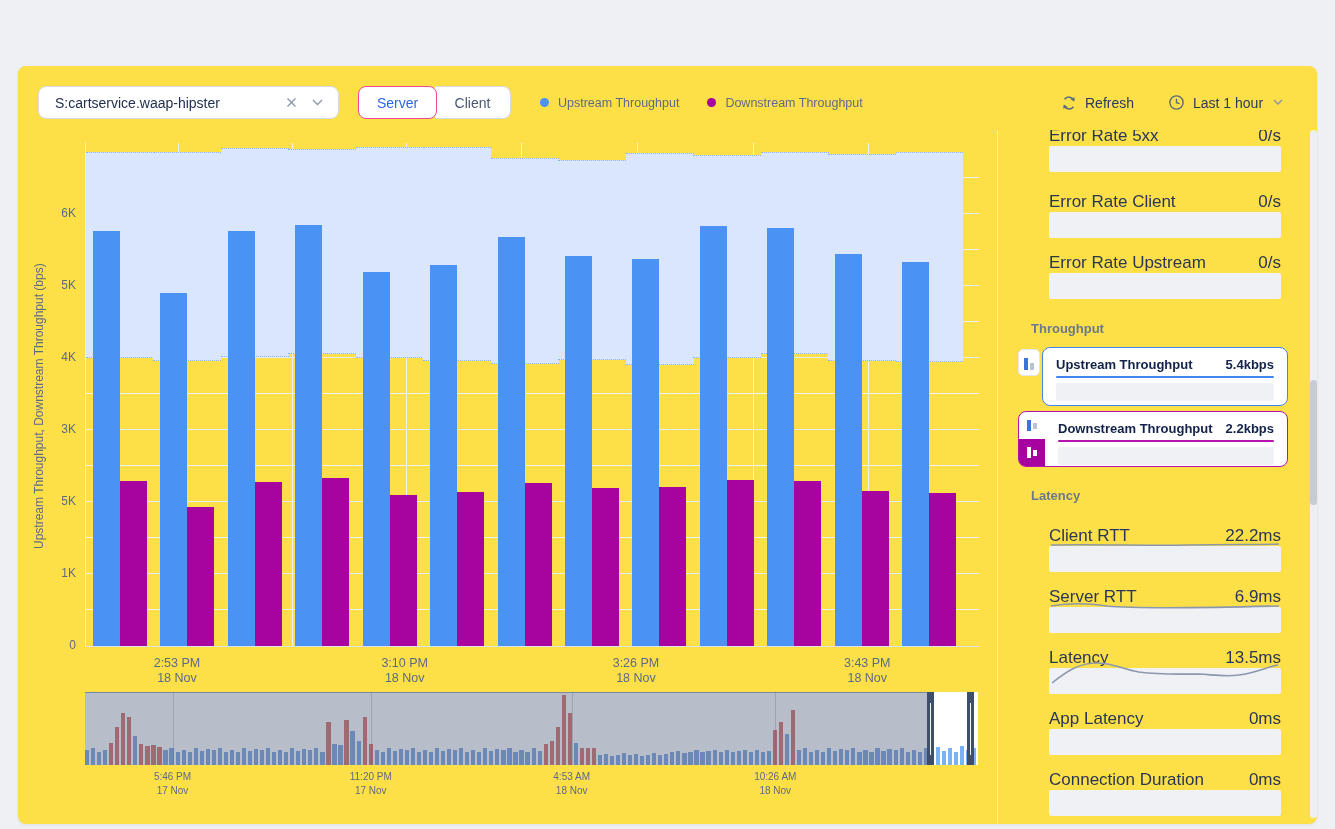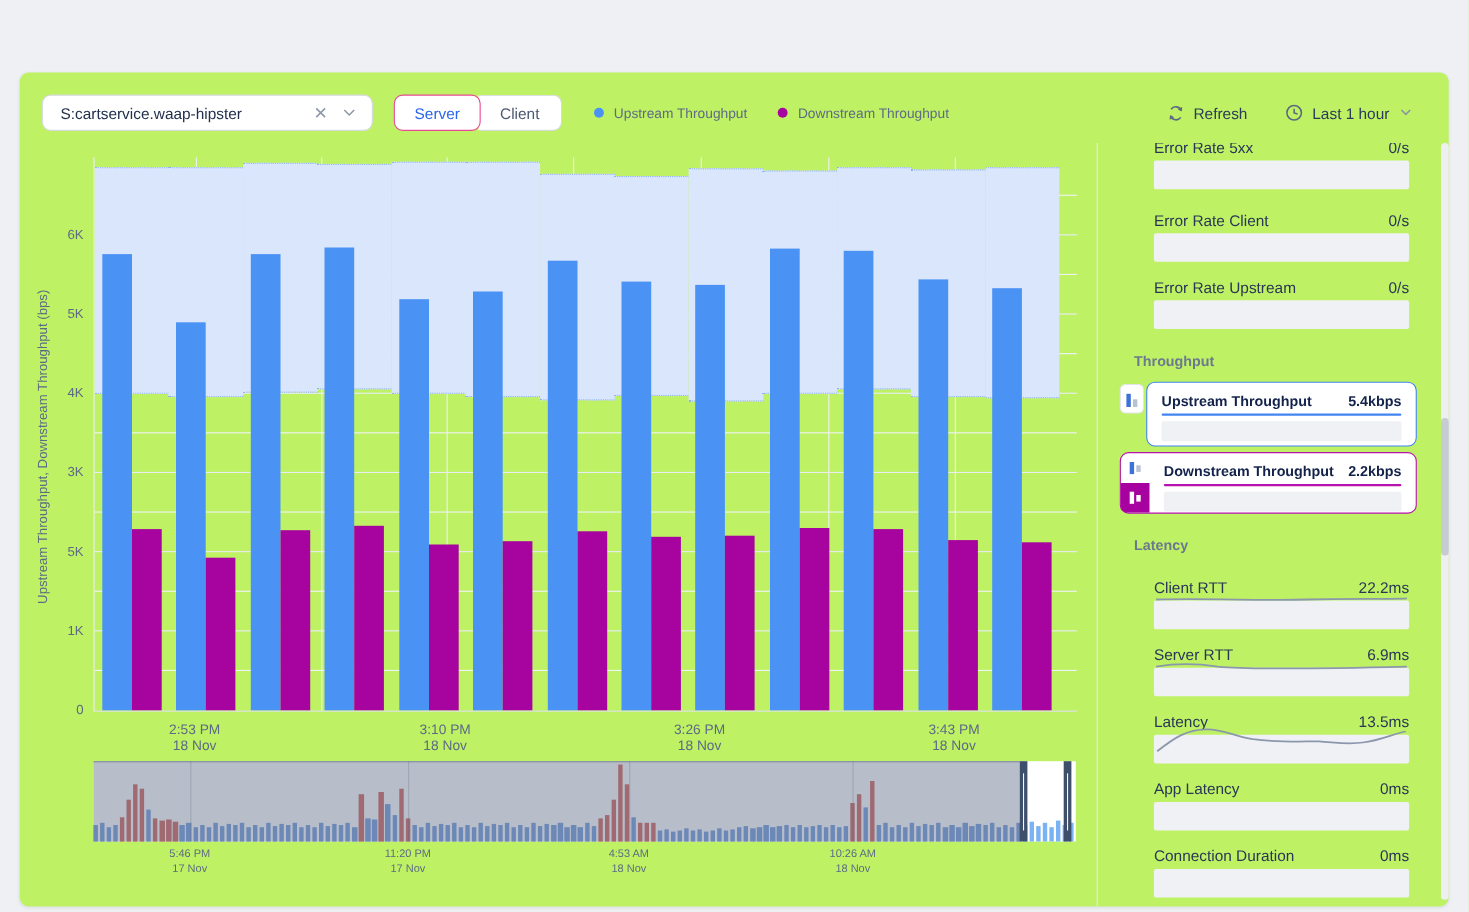--- a/index.html
+++ b/index.html
@@ -4,21 +4,21 @@
 <style>
   html,body{margin:0;padding:0;background:#eef0f3;font-family:"Liberation Sans",sans-serif;}
   #page{position:relative;width:1335px;height:829px;background:#eef0f3;overflow:hidden;color:#2a3656;}
 
   
   #topnav{position:absolute;left:0;top:0;width:1335px;height:57px;background:#fcfdfe;border-bottom:1px solid #e7e9ee;display:flex;align-items:center;gap:37px;padding-left:20px;box-sizing:border-box;}
   .nav-item{font-size:14.5px;color:#42506b;cursor:pointer;padding:18px 0 16px;border-bottom:3px solid transparent;}
   .nav-item.active{color:#2c66e8;font-weight:bold;border-bottom-color:#2c66e8;}
 
   
-  #panel{position:absolute;left:18px;top:66px;width:1299px;height:758px;background:#bef264;border-radius:8px;box-shadow:0 1px 3px rgba(30,40,70,.08);}
+  #panel{position:absolute;left:18px;top:66px;width:1299px;height:758px;background:#fde047;border-radius:8px;box-shadow:0 1px 3px rgba(30,40,70,.08);}
 
   
   .select{position:absolute;left:20px;top:20px;width:301px;height:33px;border:1px solid #d5d9e0;border-radius:8px;box-sizing:border-box;display:flex;align-items:center;background:#fff;}
   .select .val{font-size:14px;color:#22304e;padding-left:16px;flex:1;white-space:nowrap;}
   .sel-ico{width:26px;display:flex;justify-content:center;color:#8e97a8;cursor:pointer;}
   .segmented{position:absolute;left:340px;top:20px;height:33px;display:flex;}
   .seg-btn{height:33px;box-sizing:border-box;background:#fff;font-size:14px;display:flex;align-items:center;justify-content:center;cursor:pointer;}
   .seg-btn.on{border:1px solid #ec4899;color:#2c66e8;border-radius:8px;width:79px;z-index:2;}
   .seg-btn.off{border:1px solid #d5d9e0;border-left:none;color:#4c5872;border-radius:0 8px 8px 0;width:76px;margin-left:-2px;}
   #legend{position:absolute;left:522px;top:20px;height:33px;display:flex;align-items:center;gap:28px;}
@@ -47,21 +47,21 @@
   .m-grid{position:absolute;top:0;height:100%;width:1px;background:rgba(90,100,125,.28);z-index:3;}
   #mini-overlay{position:absolute;left:0;top:0;height:100%;background:rgba(133,143,162,.58);border-top:1px solid #7f8aa0;box-sizing:border-box;z-index:2;}
   .handle{position:absolute;top:0;height:100%;width:7px;background:#3d4f6b;z-index:4;cursor:ew-resize;display:flex;align-items:center;justify-content:center;}
   .handle::after{content:"";width:1px;height:52px;background:#f4f6f9;}
   .mlab{position:absolute;text-align:center;font-size:10px;color:#5d6a85;line-height:14px;width:90px;top:704px;}
 
   
   #divider{position:absolute;left:979px;top:64px;width:1px;height:694px;background:#e8eaef;}
   #sidebar{position:absolute;left:980px;top:64px;width:300px;height:694px;overflow:hidden;}
   .sb-row{position:absolute;left:51px;width:232px;cursor:pointer;}
-  .sb-row .lv{display:flex;justify-content:space-between;font-size:14px;color:#2a3656;}
+  .sb-row .lv{display:flex;justify-content:space-between;font-size:17px;color:#2a3656;}
   .sb-box{position:absolute;left:51px;width:232px;height:26px;background:#f0f1f4;border-radius:2px;}
   .sb-header{position:absolute;left:33px;font-size:13px;font-weight:bold;color:#6b7890;}
   .spark{position:absolute;left:51px;width:232px;overflow:visible;z-index:2;}
   .chip{position:absolute;width:22px;height:27px;background:#fff;border:1px solid #e2e5ec;border-radius:5px;box-sizing:border-box;display:flex;align-items:flex-end;justify-content:center;gap:2px;padding-bottom:5px;cursor:pointer;}
   .chip .b1{width:4px;background:#3e72d9;}
   .chip .b2{width:4px;background:#b9c2d4;}
   .card{position:absolute;background:#fff;border-radius:8px;box-sizing:border-box;cursor:pointer;}
   .card .ttl{display:flex;justify-content:space-between;font-size:13px;font-weight:bold;color:#13224b;padding:9px 13px 4px;}
   .card .cline{height:2px;margin:0 13px;border-radius:1px;}
   .card .cbox{height:18px;margin:5px 13px 9px;background:#f0f1f4;border-radius:2px;}

